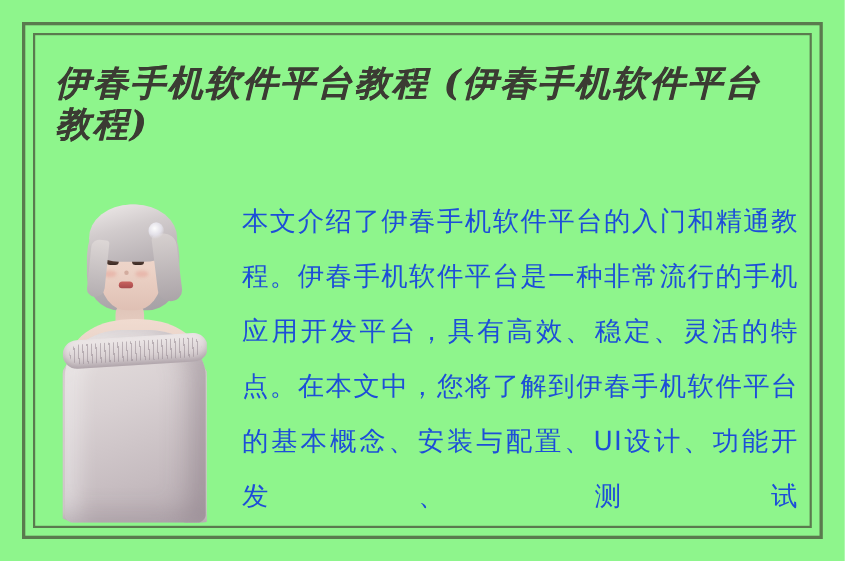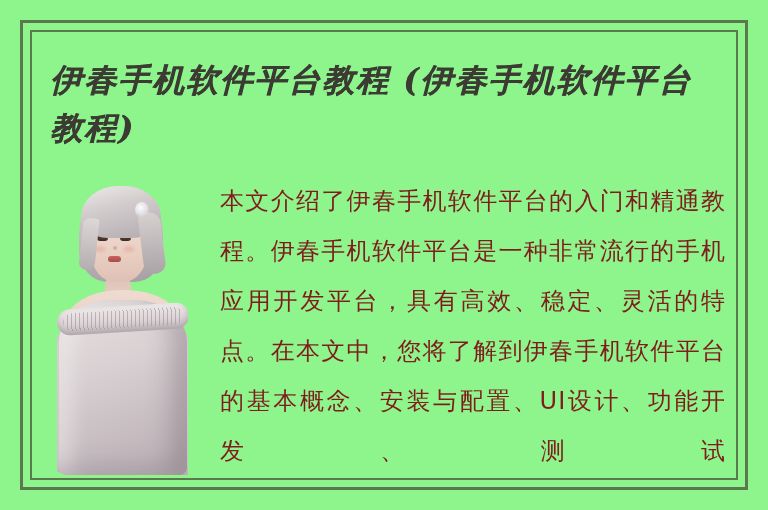--- a/index.html
+++ b/index.html
@@ -50,21 +50,21 @@
     position: absolute;
     left: 50px;
     top: 56px;
     width: 668px;
     margin: 0;
     color: #3b3b33;
     font-family: "DejaVu Serif", "Liberation Serif", serif;
     font-weight: bold;
     font-style: italic;
     font-size: 32px;
-    line-height: 48px;
+    line-height: 38px;
     letter-spacing: 2px;
     text-shadow: 0.5px 0 0 #3b3b33;
   }
 
   
   .content {
     position: absolute;
     left: 50px;
     top: 176px;
     width: 676px;
@@ -270,21 +270,21 @@
   .blush.left  { left: 37px; }
   .blush.right { left: 66px; }
 
   
   .body-text {
     position: absolute;
     left: 170px;
     top: 0px;
     width: 506px;
     margin: 0;
-    color: #7f1d1d;
+    color: #1d4ed8;
     font-family: "DejaVu Sans", "Liberation Sans", sans-serif;
     font-size: 24px;
     line-height: 50px;
     letter-spacing: 1px;
     text-align: justify;
     text-align-last: justify;
     word-break: break-all;
     overflow: hidden;
     max-height: 300px;
   }

